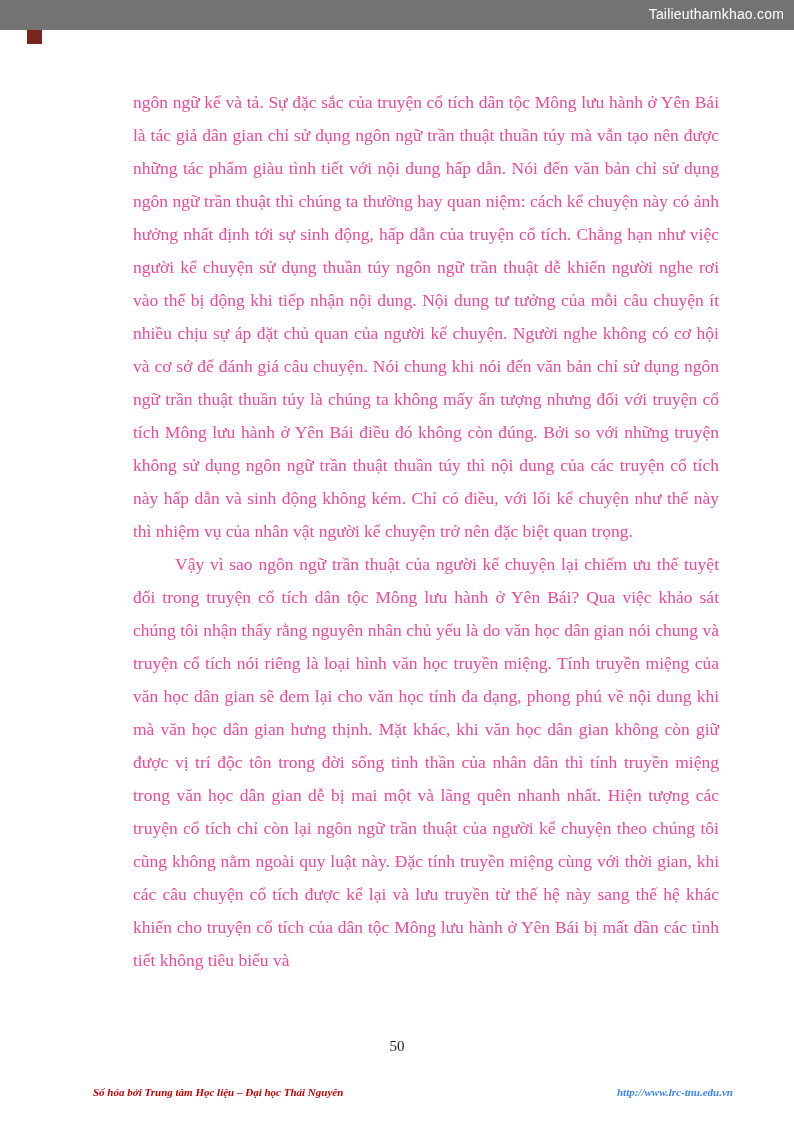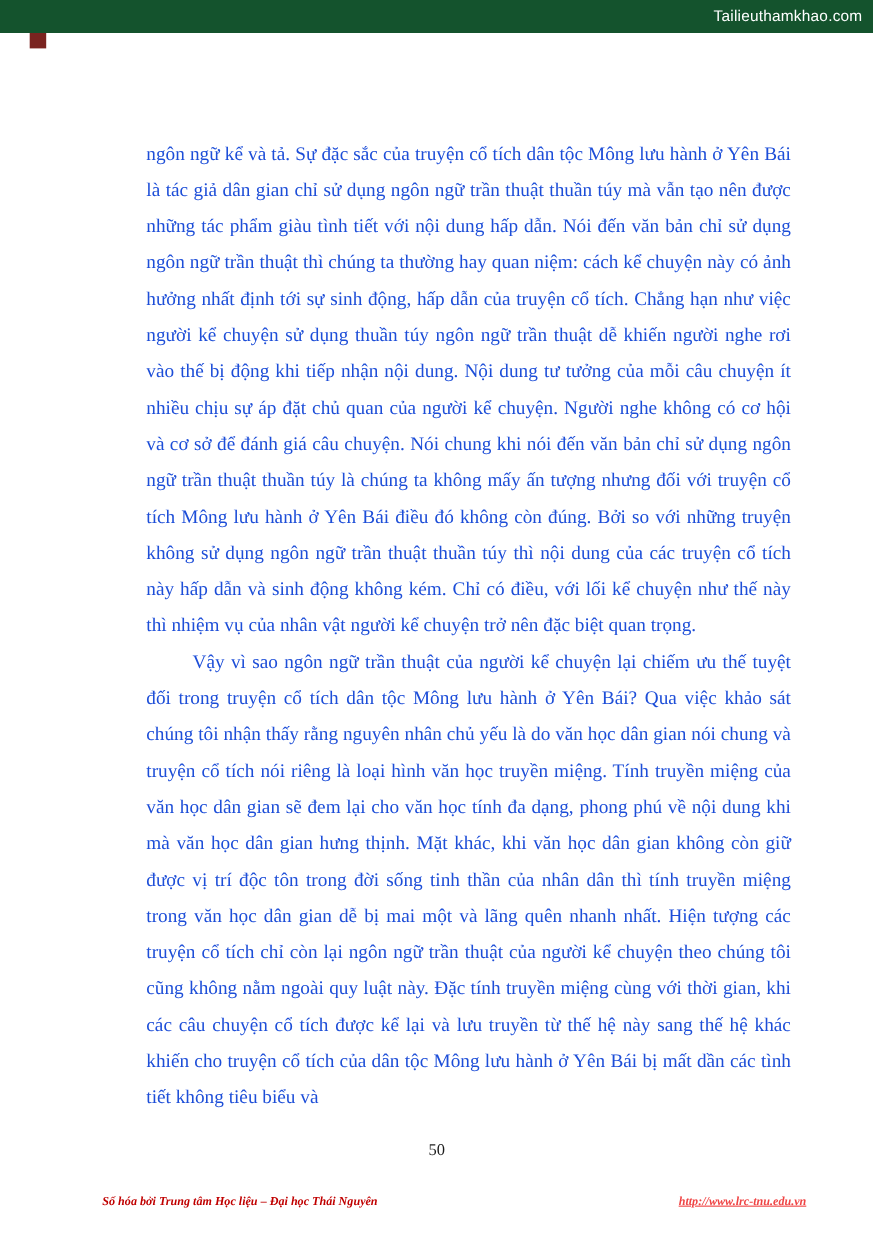--- a/index.html
+++ b/index.html
@@ -9,21 +9,21 @@
     height: 1123px;
     position: relative;
     font-family: "Liberation Serif", serif;
     overflow: hidden;
   }
   .topbar {
     position: absolute;
     top: 0; left: 0;
     width: 794px;
     height: 30px;
-    background: #14532d;
+    background: #737373;
   }
   .topbar-site {
     position: absolute;
     top: 6px;
     right: 10px;
     font-family: "Liberation Sans", sans-serif;
     font-size: 14px;
     color: #ffffff;
     text-decoration: none;
     letter-spacing: 0.2px;
@@ -36,23 +36,22 @@
     height: 14px;
     background: #7a2420;
   }
   .page-body {
     position: absolute;
     left: 133px;
     top: 86px;
     width: 586px;
     font-size: 17.5px;
     line-height: 33px;
-    color: #1d4ed8;
+    color: #ec4899;
     text-align: justify;
-    margin-top: 37px;
   }
   .page-body p { margin: 0; }
   .page-body p.indent { text-indent: 42px; }
   .page-number {
     position: absolute;
     top: 1038px;
     left: 0;
     width: 794px;
     text-align: center;
     font-size: 15px;
@@ -65,22 +64,21 @@
     width: 640px;
     display: flex;
     justify-content: space-between;
     align-items: baseline;
     font-size: 11px;
     font-weight: bold;
     font-style: italic;
   }
   .footer-credit { color: #c00000; }
   .footer-link {
-    color: #ef4444;
-    text-decoration: underline;
+    color: #3b82f6;
   }
 </style>
 </head>
 <body>
 
 <div class="topbar">
   <a class="topbar-site">Tailieuthamkhao.com</a>
 </div>
 
 <div class="corner-marker"></div>

